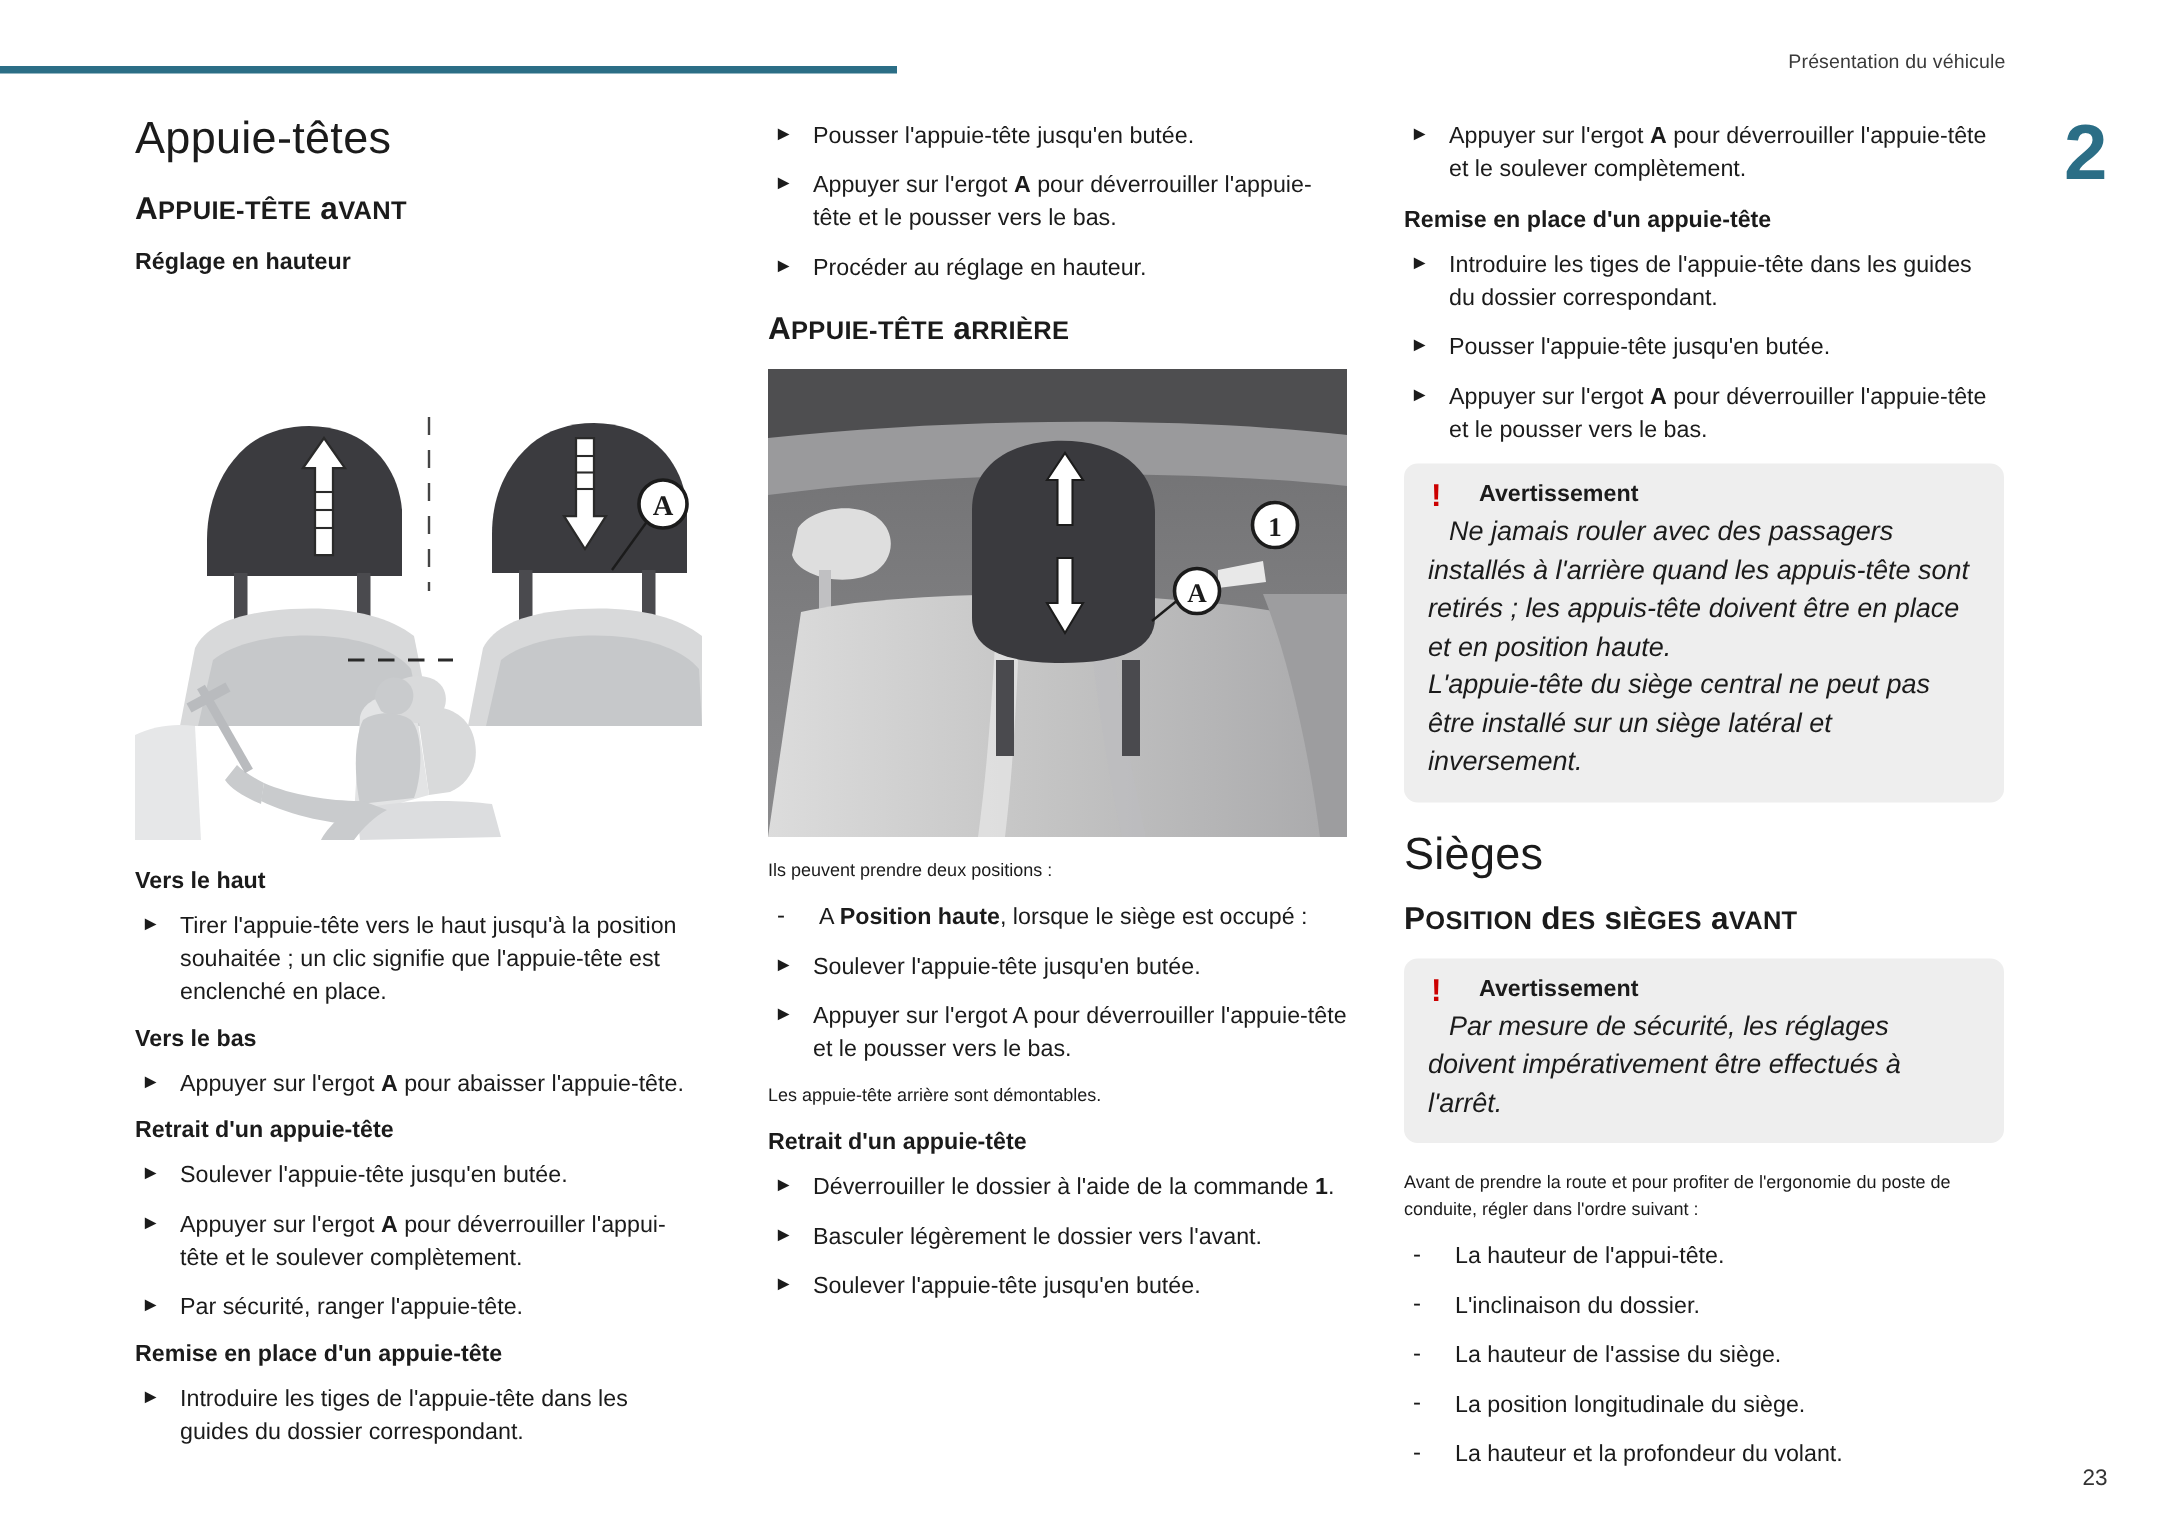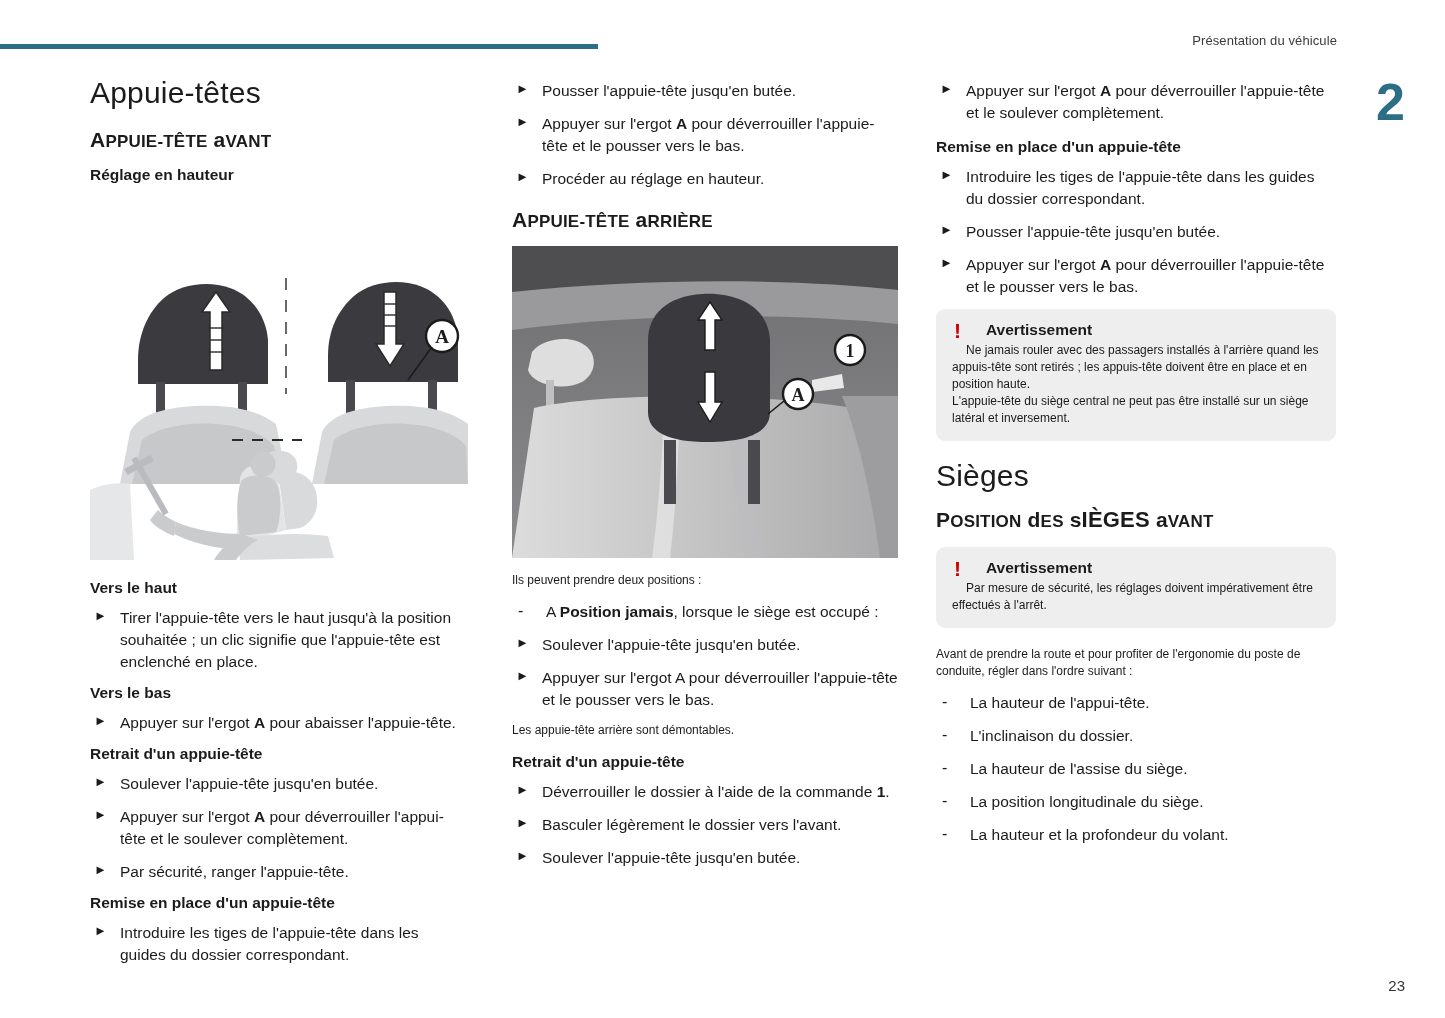--- a/index.html
+++ b/index.html
@@ -61,21 +61,21 @@
     background:#eeeeee;border-radius:9px;padding:12px 16px 14px 16px;
     margin:4px 0 18px 0;
   }
   .warn .whead{
     font-size:15.5px;font-weight:bold;margin:0 0 3px 34px;
   }
   .warn .bang{
     position:absolute;margin-left:2px;margin-top:-1px;
     color:#cc0000;font-weight:bold;font-size:21px;line-height:1;
   }
-  .warn p{font-size:12px;line-height:1.42;margin:0;}
+  .warn p{font-size:18px;line-height:1.42;margin:0;font-style:italic;}
   .warn p.indent{text-indent:14px;}
   
   .fig{position:relative;}
   svg{display:block;}
 </style>
 </head>
 <body>
 
 <div class="header-rule"></div>
 <div class="header-title">Présentation du véhicule</div>
@@ -239,21 +239,21 @@
 
       <circle cx="286" cy="148" r="15" fill="#ffffff" stroke="#1b1b1b" stroke-width="2.4"></circle>
       <text x="286" y="155" text-anchor="middle" font-family="Liberation Serif, serif" font-size="18" font-weight="bold" fill="#1b1b1b">A</text>
       <line x1="272" y1="155" x2="256" y2="168" stroke="#1b1b1b" stroke-width="1.6"></line>
     </svg>
   </div>
 
   <p class="txt">Ils peuvent prendre deux positions :</p>
 
   <ul class="bullets dash">
-    <li><span class="mk">-</span>A <b>Position jamais</b>, lorsque le siège est occupé :</li>
+    <li><span class="mk">-</span>A <b>Position haute</b>, lorsque le siège est occupé :</li>
   </ul>
   <ul class="bullets">
     <li><span class="mk">►</span><span>Soulever l'appuie-tête jusqu'en butée.</span></li>
   </ul>
   <ul class="bullets dash">
     <li><span class="mk">-</span></li>
   </ul>
   <ul class="bullets">
     <li><span class="mk">►</span><span>Appuyer sur l'ergot A pour déverrouiller l'appuie-tête et le pousser vers le bas.</span></li>
   </ul>
@@ -284,21 +284,21 @@
   <div class="warn">
     <span class="bang">!</span>
     <div class="whead">Avertissement</div>
     <p class="indent">Ne jamais rouler avec des passagers installés à l'arrière quand les appuis-tête sont retirés ; les appuis-tête doivent être en place et en position haute.</p>
     <p>L'appuie-tête du siège central ne peut pas être installé sur un siège latéral et inversement.</p>
   </div>
 
   <h1 class="sect" style="margin-top:6px;margin-bottom:14px;">Sièges</h1>
 
   <h2 class="sub">
-    <span><span style="font-size:21px">P</span><span style="font-size:17px">OSITION</span> <span style="font-size:21px">d</span><span style="font-size:17px">ES</span> <span style="font-size:21px">s</span><span style="font-size:22px">IÈGES</span> <span style="font-size:21px">a</span><span style="font-size:17px">VANT</span></span>
+    <span><span style="font-size:21px">P</span><span style="font-size:17px">OSITION</span> <span style="font-size:21px">d</span><span style="font-size:17px">ES</span> <span style="font-size:21px">s</span><span style="font-size:17px">IÈGES</span> <span style="font-size:21px">a</span><span style="font-size:17px">VANT</span></span>
   </h2>
 
   <div class="warn">
     <span class="bang">!</span>
     <div class="whead">Avertissement</div>
     <p class="indent">Par mesure de sécurité, les réglages doivent impérativement être effectués à l'arrêt.</p>
   </div>
 
   <p class="txt">Avant de prendre la route et pour profiter de l'ergonomie du poste de conduite, régler dans l'ordre suivant :</p>
 

